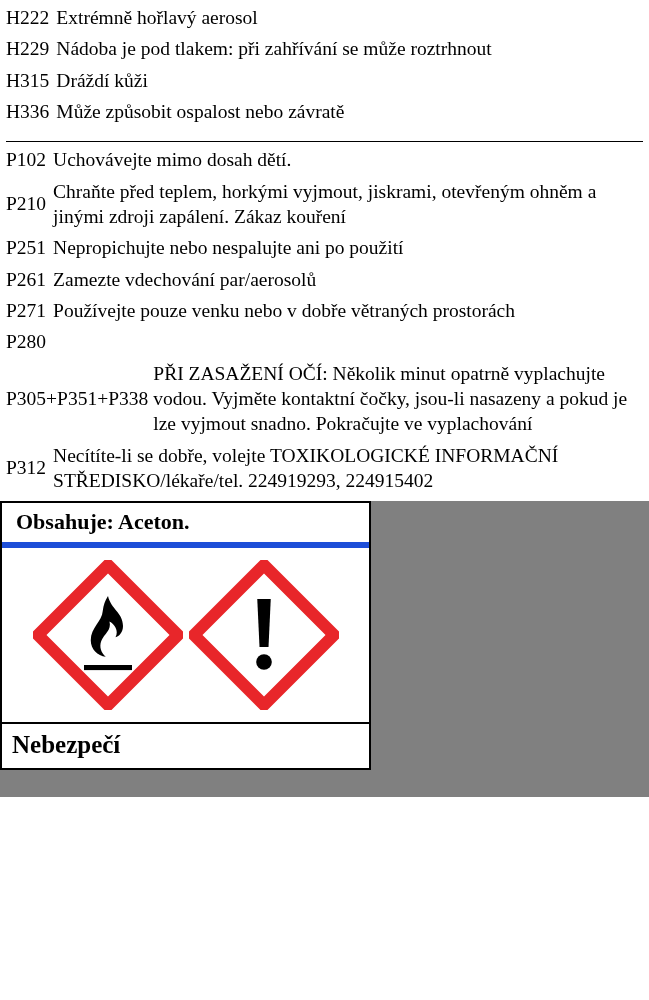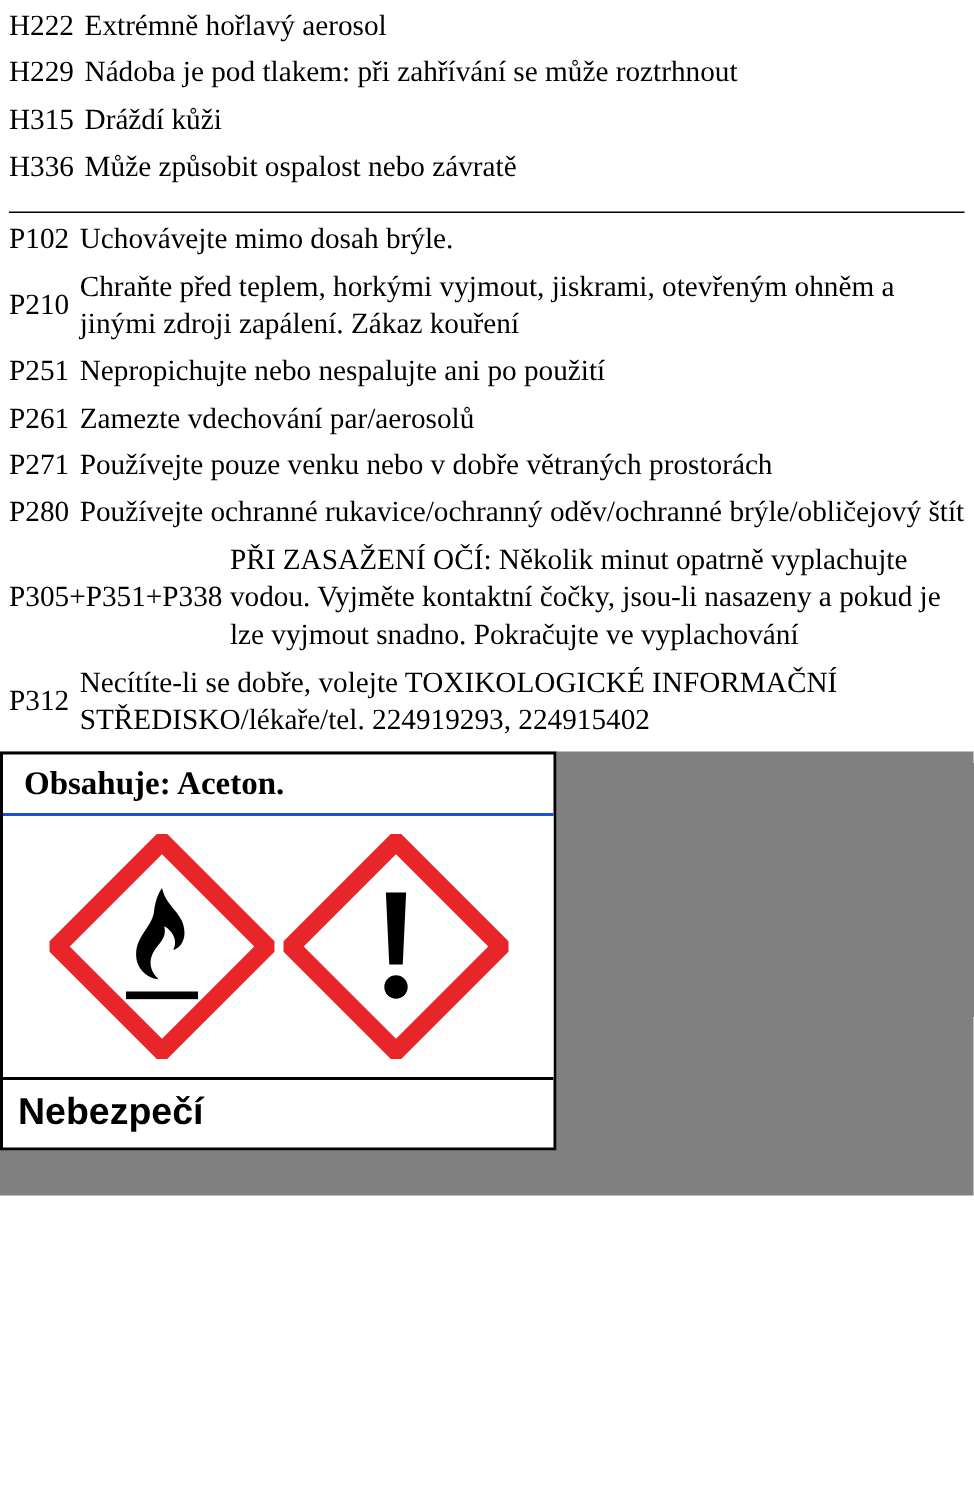--- a/index.html
+++ b/index.html
@@ -65,42 +65,42 @@
     width: 371px;
     background: #ffffff;
     border: 2px solid #000000;
     box-sizing: border-box;
   }
   .label-contains {
     font-family: "Liberation Serif", serif;
     font-weight: bold;
     font-size: 22px;
     padding: 6px 0 7px 14px;
-    border-bottom: 2px solid #1d4ed8;
+    border-bottom: 6px solid #1d4ed8;
     white-space: nowrap;
   }
   .pictos {
     display: flex;
     justify-content: center;
     align-items: center;
     gap: 6px;
     padding: 12px 0 12px 0;
     border-bottom: 2px solid #000000;
     background: #ffffff;
   }
   .picto {
     width: 150px;
     height: 150px;
     position: relative;
   }
   .picto svg {
     display: block;
   }
   .label-signal {
-    font-family: Liberation Sans, sans-serif;
+    font-family: Liberation Serif, serif;
     font-weight: bold;
     font-size: 25px;
     padding: 7px 0 9px 10px;
     white-space: nowrap;
   }
 </style>
 </head>
 <body>
 
 <div id="sheet">
@@ -123,21 +123,21 @@
     </div>
 
 
     <div class="stmt">
       <span class="code">H336</span>
       <span class="text">Může způsobit ospalost nebo závratě</span>
     </div>
 
     <div class="stmt rule-top">
       <span class="code">P102</span>
-      <span class="text">Uchovávejte mimo dosah brýle.</span>
+      <span class="text">Uchovávejte mimo dosah dětí.</span>
     </div>
 
 
     <div class="stmt">
       <span class="code">P210</span>
       <span class="text">Chraňte před teplem, horkými vyjmout, jiskrami, otevřeným ohněm a jinými zdroji zapálení. Zákaz kouření</span>
     </div>
 
     <div class="stmt">
       <span class="code">P251</span>
@@ -151,21 +151,20 @@
       <span class="text">Zamezte vdechování par/aerosolů</span>
     </div>
 
     <div class="stmt">
       <span class="code">P271</span>
       <span class="text">Používejte pouze venku nebo v dobře větraných prostorách</span>
     </div>
 
     <div class="stmt">
       <span class="code">P280</span>
-      <span class="text">Používejte ochranné rukavice/ochranný oděv/ochranné brýle/obličejový štít</span>
     </div>
 
     <div class="stmt wide">
       <span class="code">P305+P351+P338</span>
       <span class="text">PŘI ZASAŽENÍ OČÍ: Několik minut opatrně vyplachujte vodou. Vyjměte kontaktní čočky, jsou-li nasazeny a pokud je lze vyjmout snadno. Pokračujte ve vyplachování</span>
     </div>
 
     <div class="stmt">
       <span class="code">P312</span>
       <span class="text">Necítíte-li se dobře, volejte TOXIKOLOGICKÉ INFORMAČNÍ STŘEDISKO/lékaře/tel. 224919293, 224915402</span>

